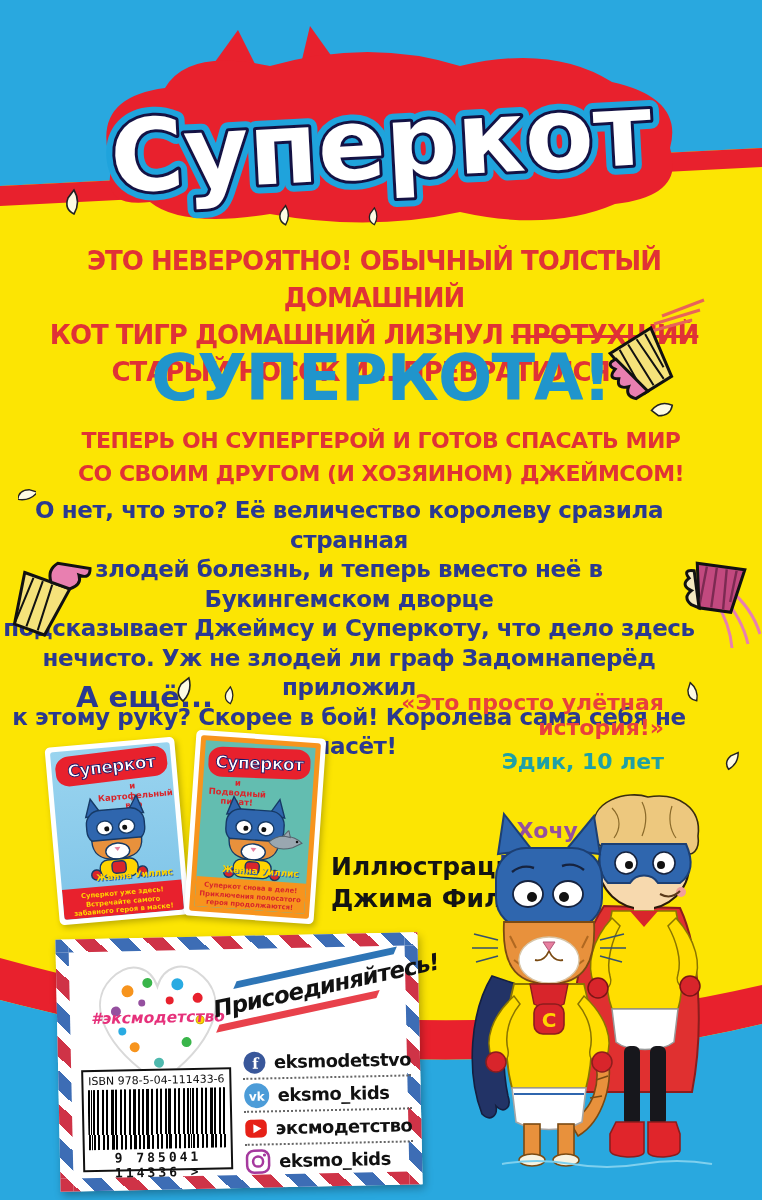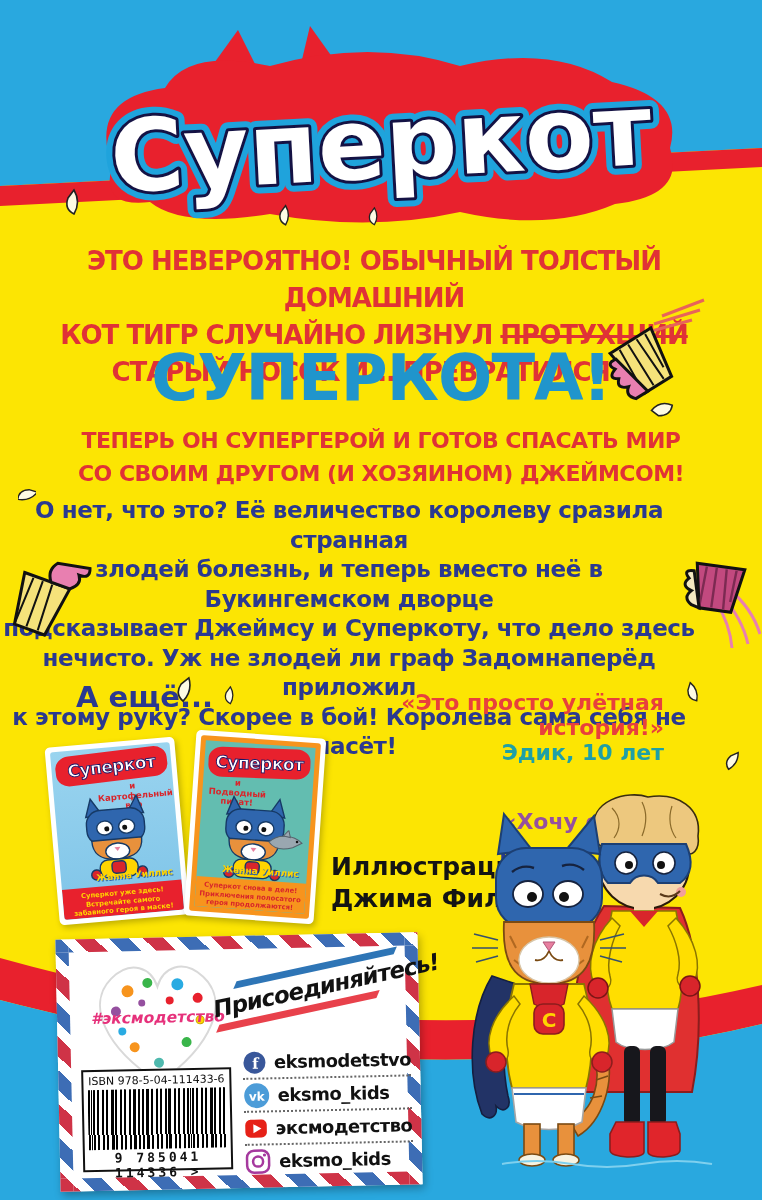--- a/index.html
+++ b/index.html
@@ -32,21 +32,21 @@
   #synopsis{position:absolute;left:0;top:496px;width:698px;text-align:center;
     color:#2B3990;font-weight:bold;font-size:23px;line-height:29.5px;letter-spacing:-0.4px;}
 
   
   #more-label{position:absolute;left:76px;top:680px;color:#2B3990;font-weight:bold;font-size:29px;}
 
   
   #quotes{position:absolute;left:328px;top:690px;width:336px;text-align:right;font-weight:bold;}
   .quote-text{font-size:22px;}
   .q1{color:#E8403C;}
-  .q1-author{color:#1FA0A6;font-size:22px;}
+  .q1-author{color:#1FA0A6;font-size:22px;margin-top:9px;}
   .q2{color:#95509F;margin-top:44px;}
   .q2-author{color:#2B3990;font-size:22px;margin-top:8px;}
 
   
   #credit{position:absolute;left:331px;top:851px;color:#141414;font-weight:bold;
     font-size:25px;line-height:32px;}
 
   
   .book{position:absolute;background:#fff;border-radius:5px;padding:5px;
     box-shadow:2px 3px 6px rgba(0,0,0,.25);}
@@ -127,21 +127,21 @@
     </g>
     <path d="M42,140 Q18,72 95,62 Q118,22 200,40 Q300,12 390,40 Q482,18 542,56 Q614,72 600,122 Q616,170 545,178 Q480,206 390,186 Q300,206 200,188 Q112,202 80,176 Q30,182 42,140 Z" fill="#E8212D"></path>
     <g transform="rotate(-3 311 120)">
       <text x="311" y="152" text-anchor="middle" font-size="100" fill="#ffffff" stroke="#1FA3DC" stroke-width="18" paint-order="stroke" stroke-linejoin="round">Суперкот</text>
       <text x="311" y="152" text-anchor="middle" font-size="100" fill="#ffffff" stroke="#141244" stroke-width="6" paint-order="stroke" stroke-linejoin="round">Суперкот</text>
     </g>
   </svg>
 
   <div id="headline">
     <div>ЭТО НЕВЕРОЯТНО! ОБЫЧНЫЙ ТОЛСТЫЙ ДОМАШНИЙ</div>
-    <div><span>КОТ ТИГР СЛУЧАЙНО ЛИЗНУЛ </span><span class="strike">ПРОТУХШИЙ</span></div>
+    <div><span>КОТ ТИГР ДОМАШНИЙ ЛИЗНУЛ </span><span class="strike">ПРОТУХШИЙ</span></div>
     <div>СТАРЫЙ НОСОК И... ПРЕВРАТИЛСЯ В</div>
   </div>
 
   <div id="subline">
     <div>ТЕПЕРЬ ОН СУПЕРГЕРОЙ И ГОТОВ СПАСАТЬ МИР</div>
     <div>СО СВОИМ ДРУГОМ (И ХОЗЯИНОМ) ДЖЕЙМСОМ!</div>
   </div>
 
   <div id="bigtitle">СУПЕРКОТА!</div>
 

